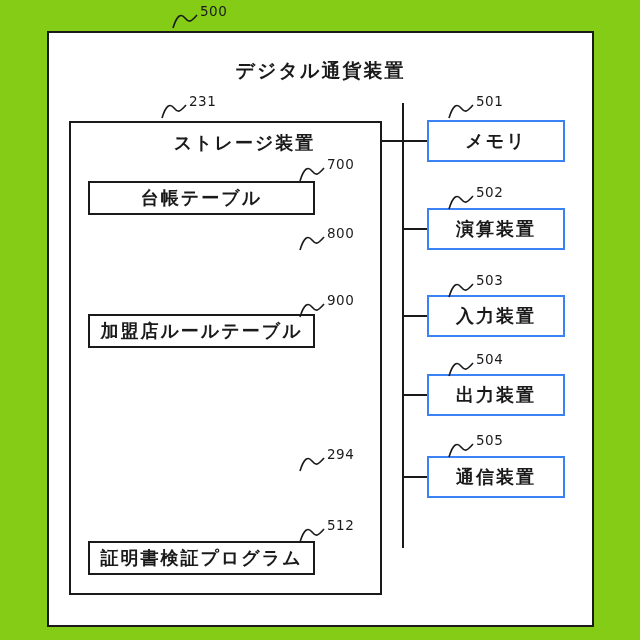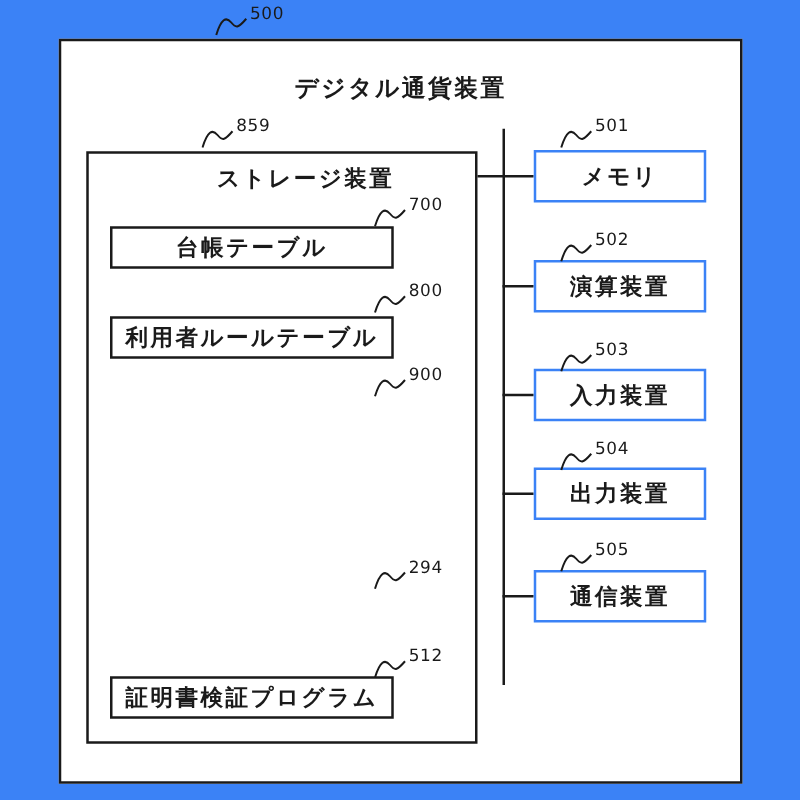--- a/index.html
+++ b/index.html
@@ -1,17 +1,17 @@
 <!DOCTYPE html>
 <html><head>
 <meta charset="utf-8">
 <style>
   html,body{margin:0;padding:0;background:#ffffff;}
   .stage{
-    position:relative;width:640px;height:640px;background:#3b82f6;
+    position:relative;width:640px;height:640px;background:#84cc16;
     font-family:"DejaVu Sans","Liberation Sans",sans-serif;color:#1a1a1a;
     overflow:hidden;
   }
   .box{position:absolute;border:2px solid #1a1a1a;background:#ffffff;box-sizing:border-box;}
   .device-title{position:absolute;left:0;right:0;top:11px;text-align:center;
     font-size:19px;font-weight:600;letter-spacing:2px;margin-top:14px;}
   .storage-title{position:absolute;left:0;right:0;top:8px;text-align:center;
     font-size:18px;font-weight:600;letter-spacing:2px;padding-left:38px;}
   .ib{position:absolute;left:88px;width:227px;height:34px;border:2px solid #1a1a1a;
     background:#fff;box-sizing:border-box;display:flex;align-items:center;justify-content:center;
@@ -38,49 +38,49 @@
   </div>
 
   <div class="box" style="left:47px;top:31px;width:547px;height:596px">
     <div class="device-title">デジタル通貨装置</div>
   </div>
 
   <div class="ref" style="left:161px;top:95px">
     <svg width="26" height="20" viewBox="0 0 26 20">
       <path d="M1,19 C5,6 9,4 13,9 S19,13 25,6" fill="none" stroke="#1a1a1a" stroke-width="1.6"></path>
     </svg>
-    <span class="refnum">859</span>
+    <span class="refnum">231</span>
   </div>
 
   <div class="box" style="left:69px;top:121px;width:313px;height:474px">
     <div class="storage-title">ストレージ装置</div>
   </div>
 
   <div class="ref" style="left:299px;top:158px">
     <svg width="26" height="20" viewBox="0 0 26 20">
       <path d="M1,19 C5,6 9,4 13,9 S19,13 25,6" fill="none" stroke="#1a1a1a" stroke-width="1.6"></path>
     </svg>
     <span class="refnum">700</span>
   </div>
   <div class="ib" style="top:181px">台帳テーブル</div>
 
   <div class="ref" style="left:299px;top:227px">
     <svg width="26" height="20" viewBox="0 0 26 20">
       <path d="M1,19 C5,6 9,4 13,9 S19,13 25,6" fill="none" stroke="#1a1a1a" stroke-width="1.6"></path>
     </svg>
     <span class="refnum">800</span>
   </div>
-  <div class="ib" style="top:253px">利用者ルールテーブル</div>
 
   <div class="ref" style="left:299px;top:294px">
     <svg width="26" height="20" viewBox="0 0 26 20">
       <path d="M1,19 C5,6 9,4 13,9 S19,13 25,6" fill="none" stroke="#1a1a1a" stroke-width="1.6"></path>
     </svg>
     <span class="refnum">900</span>
   </div>
+  <div class="ib" style="top:314px">加盟店ルールテーブル</div>
 
   <div class="ref" style="left:299px;top:448px">
     <svg width="26" height="20" viewBox="0 0 26 20">
       <path d="M1,19 C5,6 9,4 13,9 S19,13 25,6" fill="none" stroke="#1a1a1a" stroke-width="1.6"></path>
     </svg>
     <span class="refnum">294</span>
   </div>
 
   <div class="ref" style="left:299px;top:519px">
     <svg width="26" height="20" viewBox="0 0 26 20">

